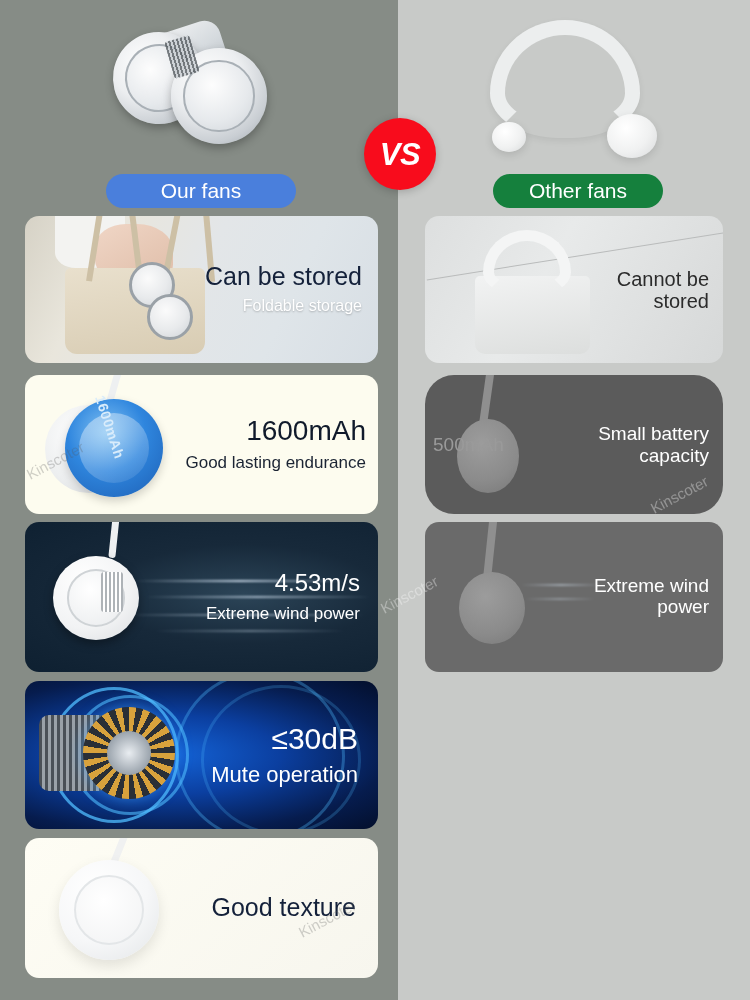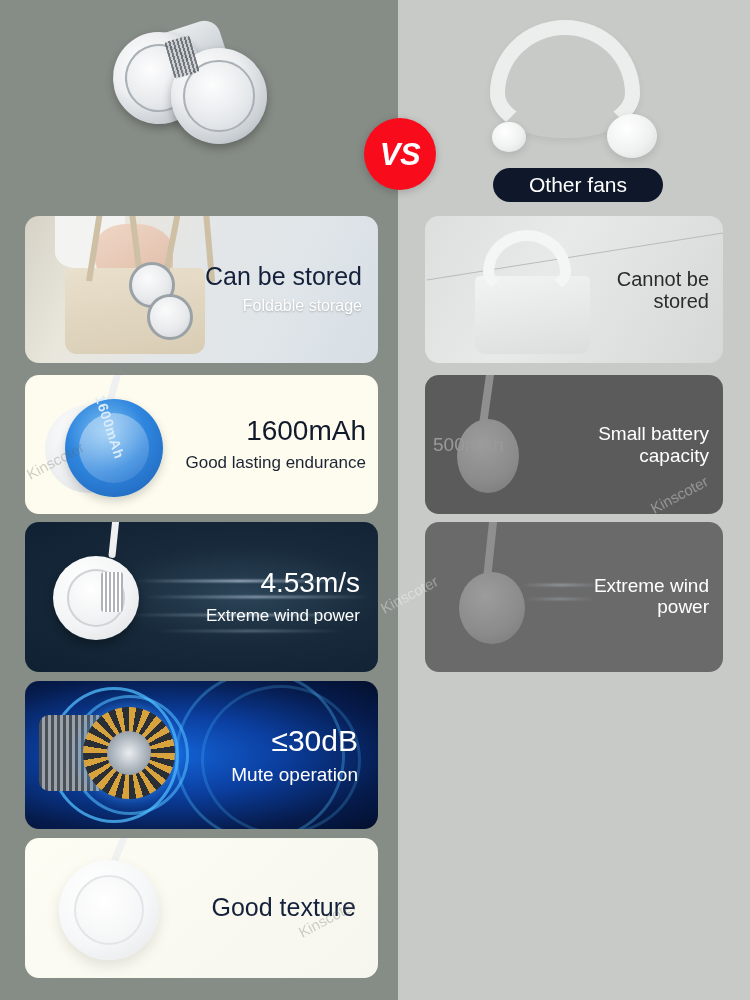--- a/index.html
+++ b/index.html
@@ -91,21 +91,21 @@
     font-style: italic; letter-spacing: -.5px; line-height: 1;
   }
 
   
   .pill {
     position: absolute; height: 34px; border-radius: 17px;
     display: flex; align-items: center; justify-content: center;
     color: #ffffff; font-size: 21px; z-index: 5;
   }
   .pill-ours  { left: 106px; top: 174px; width: 190px; background: #4a7fdc; }
-  .pill-other { left: 493px; top: 168px; width: 170px; background: #0f172a; }
+  .pill-other { left: 493px; top: 174px; width: 170px; background: #15803d; }
 
   
   .card {
     position: absolute; overflow: hidden;
     border-radius: 14px;
     display: flex; align-items: center;
   }
   .card-left  { left: 25px;  width: 353px; }
   .card-right { left: 425px; width: 298px; }
 
@@ -304,20 +304,23 @@
     <div class="hero-product-right">
       <div class="neckband"></div>
       <div class="neck-pod neck-pod-r"></div>
       <div class="neck-pod neck-pod-l"></div>
     </div>
 
     <div class="vs-badge">
       <span>VS</span>
     </div>
 
+    <div class="pill pill-ours">
+      <span>Our fans</span>
+    </div>
     <div class="pill pill-other">
       <span>Other fans</span>
     </div>
   </div>
 
   <div class="card card-left" style="top:216px;height:147px;">
     <div class="ph ph-bag">
       <div class="sleeve"></div>
       <div class="hand"></div>
       <div class="bag-body"></div>
@@ -352,21 +355,21 @@
       <div class="battery-back"></div>
       <div class="battery-disc"></div>
       <div class="battery-label">1600mAh</div>
     </div>
     <div class="txt txt-right-align" style="padding-right:12px;">
       <div class="headline" style="font-size:28px;color:#101a2b;">1600mAh</div>
       <div class="sub" style="font-size:17px;color:#1b2433;margin-top:5px;">Good lasting endurance</div>
     </div>
   </div>
 
-  <div class="card card-right" style="top:375px;height:139px;">
+  <div class="card card-right" style="top:375px;height:139px;border-radius:29px;">
     <div class="ph ph-dark-gray">
       <div class="gray-stem" style="left:58px;top:-12px;width:8px;height:66px;transform:rotate(8deg);"></div>
       <div class="gray-pod" style="left:32px;top:44px;width:62px;height:74px;"></div>
     </div>
     <div class="txt" style="display:flex;align-items:center;justify-content:space-between;padding:0 14px 0 8px;">
       <span style="font-size:19px;color:#9a9a9a;">500mAh</span>
       <span style="font-size:19px;color:#ffffff;white-space:pre-line;text-align:right;">Small battery
 capacity</span>
     </div>
   </div>
@@ -375,21 +378,21 @@
     <div class="ph ph-navy">
       <div class="cord" style="left:86px;top:-16px;width:7px;height:52px;transform:rotate(6deg);"></div>
       <div class="wind-streak" style="left:110px;top:58px;width:210px;"></div>
       <div class="wind-streak" style="left:120px;top:74px;width:225px;opacity:.8;"></div>
       <div class="wind-streak" style="left:100px;top:92px;width:240px;opacity:.65;"></div>
       <div class="wind-streak" style="left:130px;top:108px;width:190px;opacity:.45;"></div>
       <div class="white-fan"></div>
       <div class="fan-vent"></div>
     </div>
     <div class="txt txt-right-align" style="padding-right:18px;">
-      <div class="headline" style="font-size:28px;color:#ffffff;">4.53m/s</div>
+      <div class="headline" style="font-size:24px;color:#ffffff;">4.53m/s</div>
       <div class="sub" style="font-size:17px;color:#ffffff;margin-top:6px;">Extreme wind power</div>
     </div>
   </div>
 
   <div class="card card-right" style="top:522px;height:150px;">
     <div class="ph ph-dark-gray" style="background:#6a6a6a;">
       <div class="gray-stem" style="left:62px;top:-18px;width:8px;height:74px;transform:rotate(6deg);"></div>
       <div class="gray-pod" style="left:34px;top:50px;width:66px;height:72px;"></div>
       <div class="wind-streak" style="left:96px;top:62px;width:80px;opacity:.55;"></div>
       <div class="wind-streak" style="left:100px;top:76px;width:70px;opacity:.4;"></div>
@@ -404,21 +407,21 @@
     <div class="ph ph-blue">
       <div class="sonic-ring" style="left:24px;top:6px;width:130px;height:136px;"></div>
       <div class="sonic-ring" style="left:46px;top:14px;width:118px;height:120px;opacity:.8;"></div>
       <div class="sonic-ring" style="left:150px;top:-10px;width:170px;height:170px;opacity:.45;"></div>
       <div class="sonic-ring" style="left:176px;top:4px;width:160px;height:150px;opacity:.3;"></div>
       <div class="motor-barrel"></div>
       <div class="motor-core"></div>
     </div>
     <div class="txt txt-right-align" style="padding-right:20px;">
       <div class="headline" style="font-size:30px;color:#ffffff;">≤30dB</div>
-      <div class="sub" style="font-size:19px;color:#ffffff;margin-top:6px;">Mute operation</div>
+      <div class="sub" style="font-size:22px;color:#ffffff;margin-top:6px;">Mute operation</div>
     </div>
   </div>
 
 
   <div class="card card-left" style="top:838px;height:140px;align-items:center;">
     <div class="ph ph-ivory">
       <div class="cord" style="left:92px;top:-18px;width:7px;height:52px;transform:rotate(22deg);background:#f0f1f1;"></div>
       <div class="texture-fan"></div>
     </div>
     <div class="txt txt-right-align" style="padding-right:22px;">

